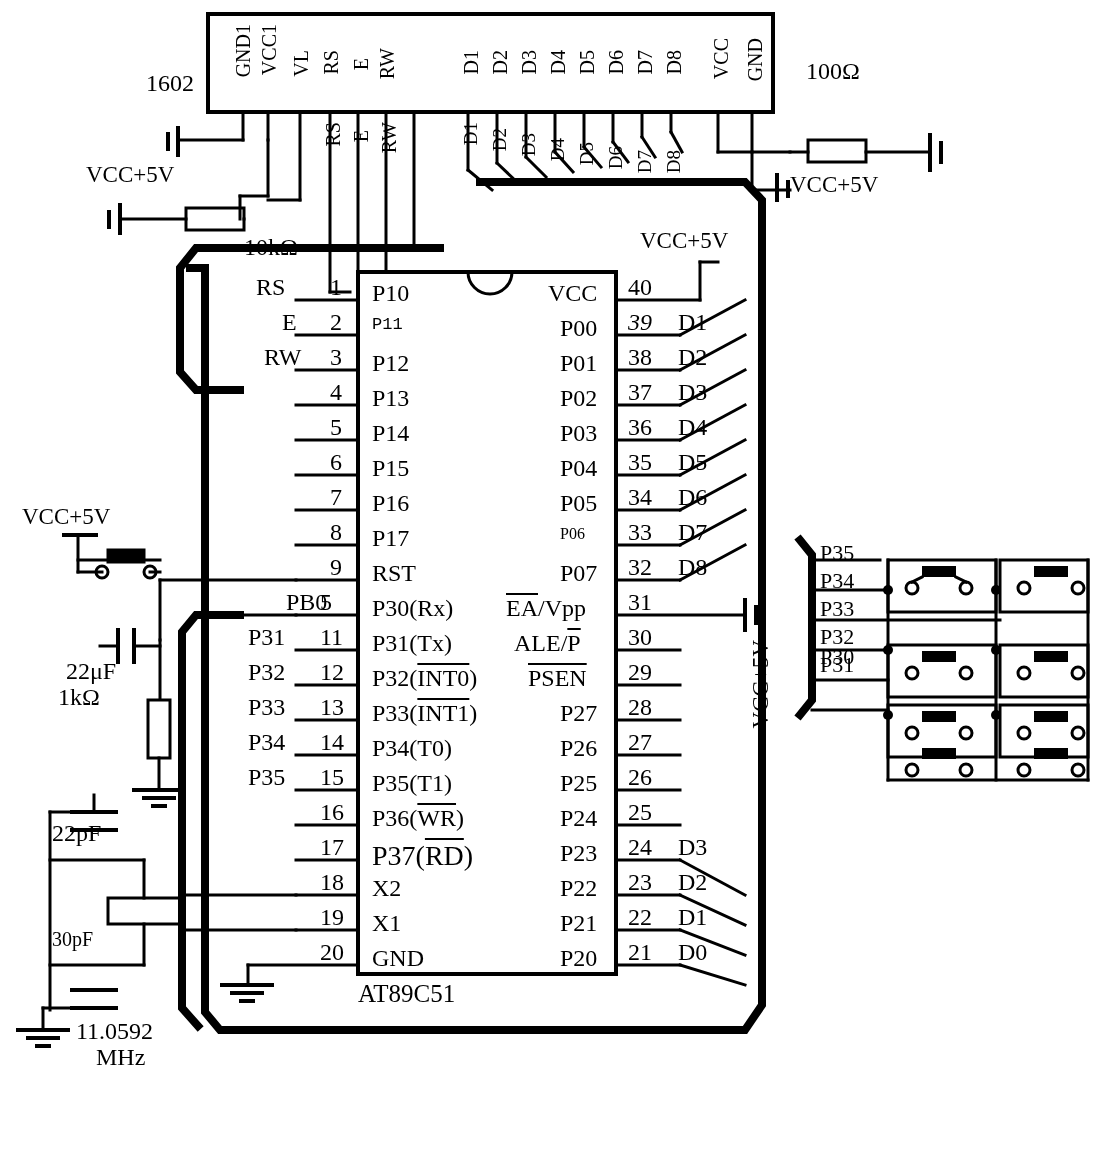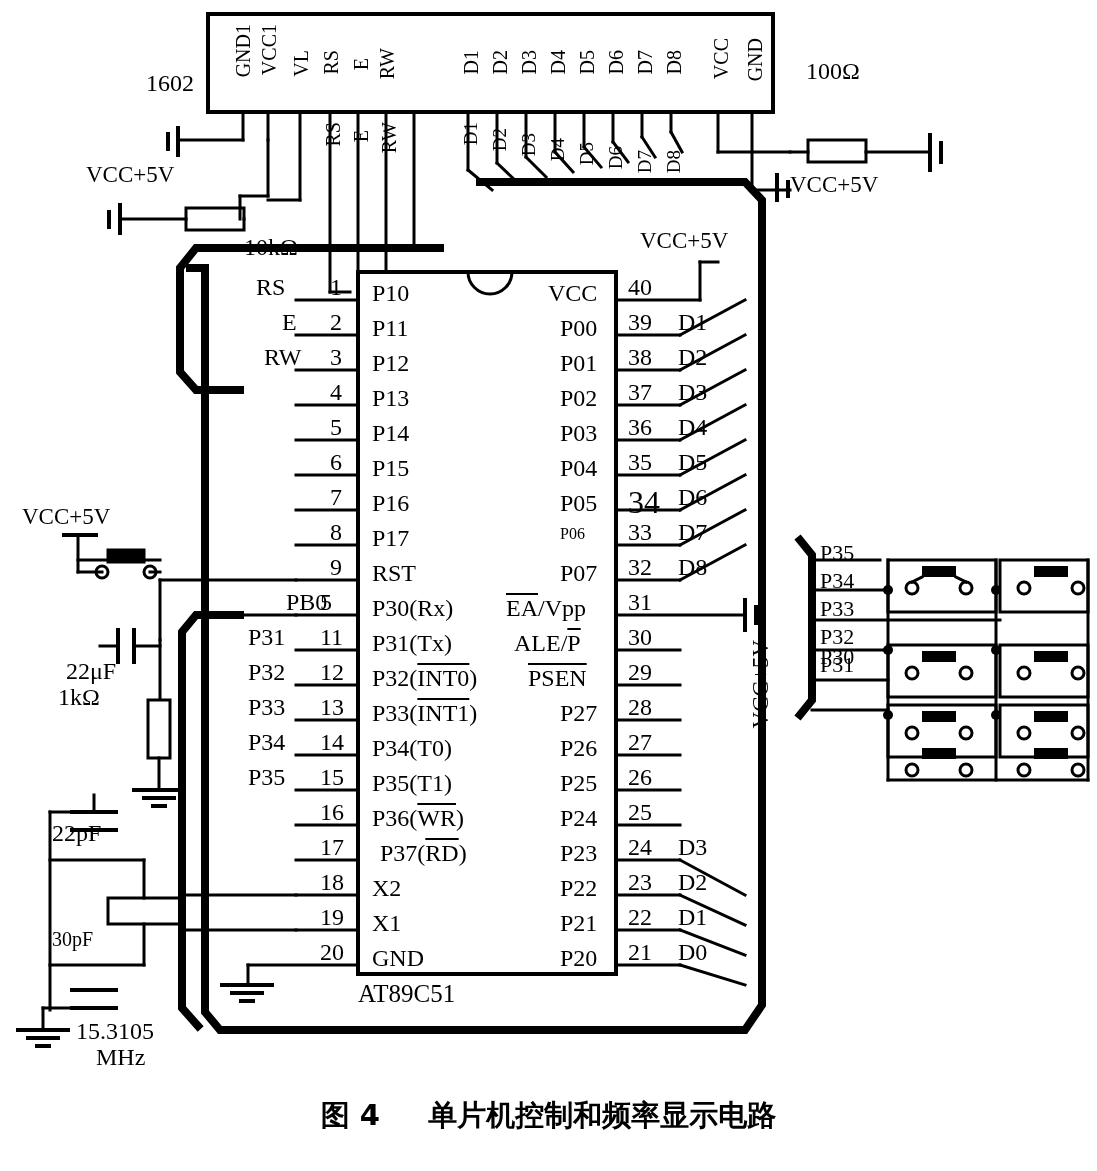--- a/index.html
+++ b/index.html
@@ -308,30 +308,30 @@
   <div class="lbl" style="left:790px;top:172px;font-size:23px;">VCC+5V</div>
   <div class="lbl" style="left:86px;top:162px;font-size:23px;">VCC+5V</div>
   <div class="lbl" style="left:244px;top:190px;font-size:24px;margin-top:44px;">10kΩ</div>
   <div class="lbl" style="left:640px;top:228px;font-size:23px;">VCC+5V</div>
   <div class="lbl" style="left:22px;top:504px;font-size:23px;">VCC+5V</div>
   <div class="lbl vert" style="left:748px;top:640px;font-size:23px;">VCC+5V</div>
   <div class="lbl" style="left:66px;top:658px;font-size:24px;">22μF</div>
   <div class="lbl" style="left:58px;top:684px;font-size:24px;">1kΩ</div>
   <div class="lbl" style="left:52px;top:820px;font-size:24px;">22pF</div>
   <div class="lbl" style="left:52px;top:928px;font-size:20px;">30pF</div>
-  <div class="lbl" style="left:76px;top:1018px;font-size:24px;">15.3105</div>
+  <div class="lbl" style="left:76px;top:1018px;font-size:24px;">11.0592</div>
   <div class="lbl" style="left:96px;top:1044px;font-size:24px;">MHz</div>
 
   <div class="lbl" style="left:256px;top:274px;font-size:24px;">RS</div>
   <div class="lbl" style="left:330px;top:274px;font-size:24px;">1</div>
   <div class="lbl" style="left:372px;top:280px;font-size:24px;">P10</div>
 
   <div class="lbl" style="left:282px;top:309px;font-size:24px;">E</div>
   <div class="lbl" style="left:330px;top:309px;font-size:24px;">2</div>
-  <div class="lbl" style="left:372px;top:315px;font-size:24px;">P11</div>
+  <div class="lbl" style="left:372px;top:315px;font-size:17px;font-family:Liberation Mono, monospace;">P11</div>
 
   <div class="lbl" style="left:264px;top:344px;font-size:24px;">RW</div>
   <div class="lbl" style="left:330px;top:344px;font-size:24px;">3</div>
   <div class="lbl" style="left:372px;top:350px;font-size:24px;">P12</div>
 
   <div class="lbl" style="left:330px;top:379px;font-size:24px;">4</div>
   <div class="lbl" style="left:372px;top:385px;font-size:24px;">P13</div>
 
   <div class="lbl" style="left:330px;top:414px;font-size:24px;">5</div>
   <div class="lbl" style="left:372px;top:420px;font-size:24px;">P14</div>
@@ -369,58 +369,58 @@
   <div class="lbl" style="left:372px;top:735px;font-size:24px;">P34(T0)</div>
 
   <div class="lbl" style="left:248px;top:764px;font-size:24px;">P35</div>
   <div class="lbl" style="left:320px;top:764px;font-size:24px;">15</div>
   <div class="lbl" style="left:372px;top:770px;font-size:24px;">P35(T1)</div>
 
   <div class="lbl" style="left:320px;top:799px;font-size:24px;">16</div>
   <div class="lbl" style="left:372px;top:805px;font-size:24px;"><span>P36(</span><span style="text-decoration:overline;">WR</span><span>)</span></div>
 
   <div class="lbl" style="left:320px;top:834px;font-size:24px;">17</div>
-  <div class="lbl" style="left:372px;top:840px;font-size:24px;margin-left:8px;"><span>P37(</span><span style="text-decoration:overline;">RD</span><span>)</span></div>
+  <div class="lbl" style="left:372px;top:840px;font-size:28px;"><span>P37(</span><span style="text-decoration:overline;">RD</span><span>)</span></div>
 
   <div class="lbl" style="left:320px;top:869px;font-size:24px;">18</div>
   <div class="lbl" style="left:372px;top:875px;font-size:24px;">X2</div>
 
   <div class="lbl" style="left:320px;top:904px;font-size:24px;">19</div>
   <div class="lbl" style="left:372px;top:910px;font-size:24px;">X1</div>
 
   <div class="lbl" style="left:320px;top:939px;font-size:24px;">20</div>
   <div class="lbl" style="left:372px;top:945px;font-size:24px;">GND</div>
 
   <div class="lbl" style="left:358px;top:980px;font-size:25px;">AT89C51</div>
 
   <div class="lbl" style="left:548px;top:280px;font-size:24px;">VCC</div>
   <div class="lbl" style="left:628px;top:274px;font-size:24px;">40</div>
 
   <div class="lbl" style="left:560px;top:315px;font-size:24px;">P00</div>
-  <div class="lbl" style="left:628px;top:309px;font-size:24px;">39</div>
+  <div class="lbl" style="left:628px;top:309px;font-size:24px;font-style:italic;">39</div>
   <div class="lbl" style="left:678px;top:309px;font-size:24px;">D1</div>
 
   <div class="lbl" style="left:560px;top:350px;font-size:24px;">P01</div>
   <div class="lbl" style="left:628px;top:344px;font-size:24px;">38</div>
   <div class="lbl" style="left:678px;top:344px;font-size:24px;">D2</div>
 
   <div class="lbl" style="left:560px;top:385px;font-size:24px;">P02</div>
   <div class="lbl" style="left:628px;top:379px;font-size:24px;">37</div>
   <div class="lbl" style="left:678px;top:379px;font-size:24px;">D3</div>
 
   <div class="lbl" style="left:560px;top:420px;font-size:24px;">P03</div>
   <div class="lbl" style="left:628px;top:414px;font-size:24px;">36</div>
   <div class="lbl" style="left:678px;top:414px;font-size:24px;">D4</div>
 
   <div class="lbl" style="left:560px;top:455px;font-size:24px;">P04</div>
   <div class="lbl" style="left:628px;top:449px;font-size:24px;">35</div>
   <div class="lbl" style="left:678px;top:449px;font-size:24px;">D5</div>
 
   <div class="lbl" style="left:560px;top:490px;font-size:24px;">P05</div>
-  <div class="lbl" style="left:628px;top:484px;font-size:32px;">34</div>
+  <div class="lbl" style="left:628px;top:484px;font-size:24px;">34</div>
   <div class="lbl" style="left:678px;top:484px;font-size:24px;">D6</div>
 
   <div class="lbl" style="left:560px;top:525px;font-size:16px;">P06</div>
   <div class="lbl" style="left:628px;top:519px;font-size:24px;">33</div>
   <div class="lbl" style="left:678px;top:519px;font-size:24px;">D7</div>
 
   <div class="lbl" style="left:560px;top:560px;font-size:24px;">P07</div>
   <div class="lbl" style="left:628px;top:554px;font-size:24px;">32</div>
   <div class="lbl" style="left:678px;top:554px;font-size:24px;">D8</div>
 
@@ -461,19 +461,14 @@
   <div class="lbl" style="left:628px;top:939px;font-size:24px;">21</div>
   <div class="lbl" style="left:678px;top:939px;font-size:24px;">D0</div>
 
   <div class="lbl" style="left:820px;top:540px;font-size:22px;">P35</div>
   <div class="lbl" style="left:820px;top:568px;font-size:22px;">P34</div>
   <div class="lbl" style="left:820px;top:596px;font-size:22px;">P33</div>
   <div class="lbl" style="left:820px;top:624px;font-size:22px;">P32</div>
   <div class="lbl" style="left:820px;top:652px;font-size:22px;">P31</div>
   <div class="lbl" style="left:820px;top:644px;font-size:22px;">P30</div>
 
-  <div class="cap" style="top:1096px;font-size:29px;">
-    <span>图 4</span>
-    <span style="display:inline-block;width:28px;"></span>
-    <span>单片机控制和频率显示电路</span>
-  </div>
 
 </div>
 
 </body></html>

